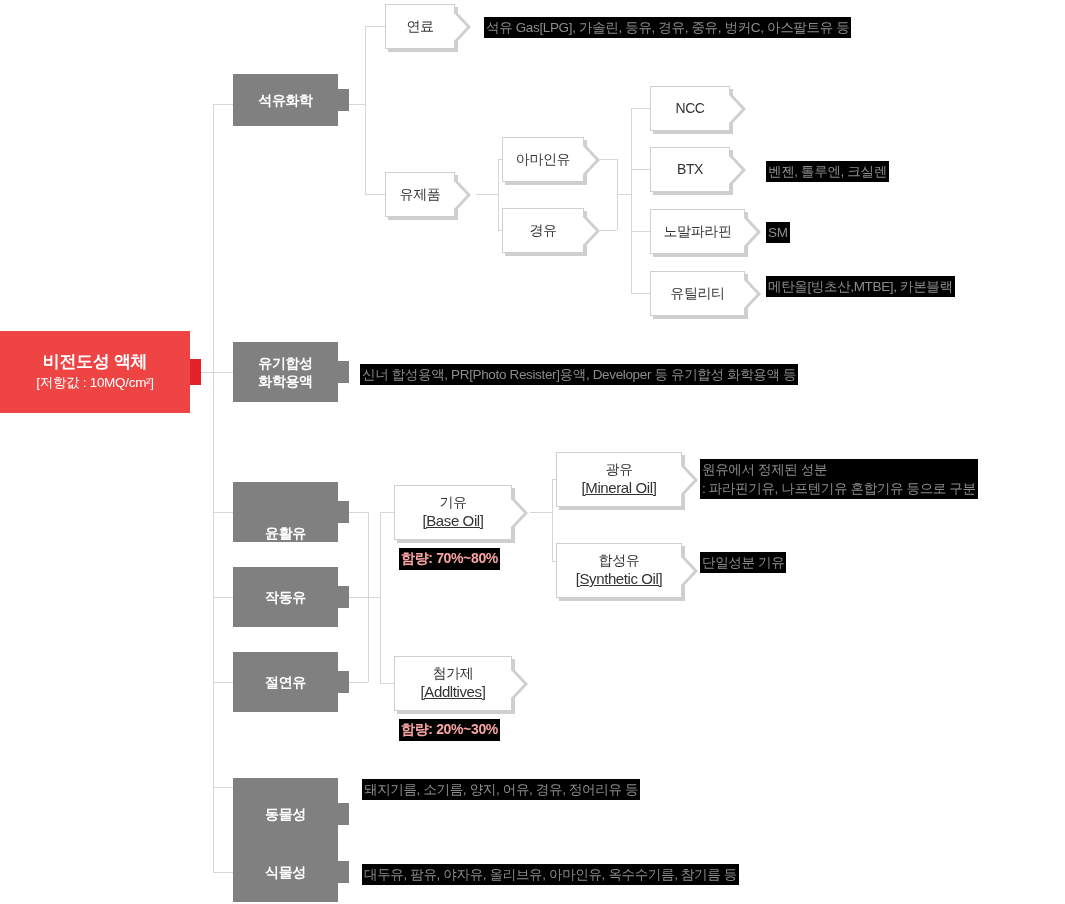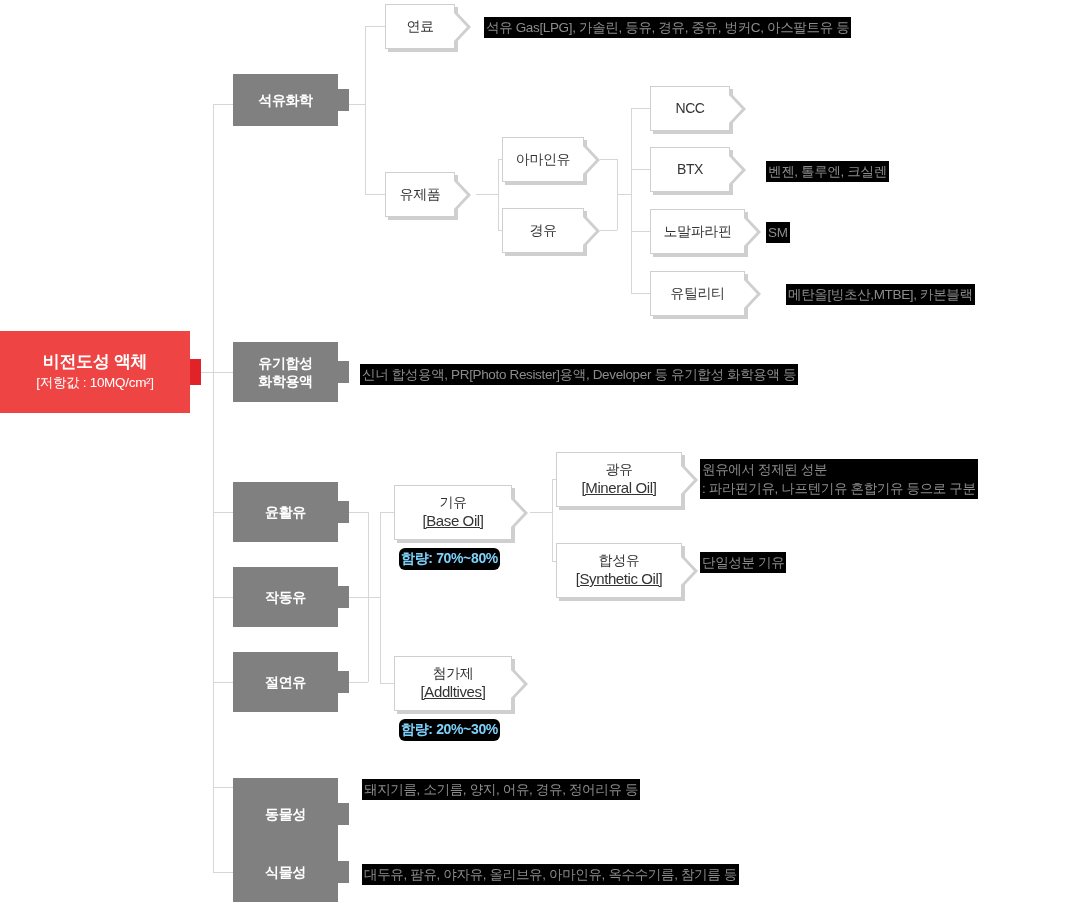--- a/index.html
+++ b/index.html
@@ -87,21 +87,21 @@
     position:absolute;
     background:#000000;
     color:#8c8c8c;
     font-size:13.5px;
     letter-spacing:-0.35px;
     line-height:1.42;
     padding:1px 2px;
     white-space:pre;
     box-decoration-break:clone;
   }
-  .desc.red{color:#7dd3fc;font-weight:bold;font-size:14px;border-radius:6px;}
+  .desc.red{color:#fca5a5;font-weight:bold;font-size:14px;}
 </style>
 </head>
 <body>
 
 <div id="stage">
 
   <div class="ln v" style="left:213px;top:104px;height:768px;"></div>
   <div class="ln h" style="left:190px;top:372px;width:44px;"></div>
 
   <div class="ln h" style="left:213px;top:104px;width:21px;"></div>
@@ -158,21 +158,21 @@
     <span>석유화학</span>
     <span class="nub"></span>
   </div>
 
   <div class="gbox" style="left:233px;top:342px;width:105px;height:60px;">
     <span>유기합성</span>
     <span>화학용액</span>
     <span class="nub"></span>
   </div>
 
-  <div class="gbox" style="left:233px;top:482px;width:105px;height:60px;">
+  <div class="gbox" style="left:233px;top:482px;width:105px;height:60px;justify-content:flex-end;">
     <span>윤활유</span>
     <span class="nub"></span>
   </div>
 
   <div class="gbox" style="left:233px;top:567px;width:105px;height:60px;">
     <span>작동유</span>
     <span class="nub"></span>
   </div>
 
   <div class="gbox" style="left:233px;top:652px;width:105px;height:60px;">
@@ -254,21 +254,21 @@
     <span class="pt"></span>
   </div>
 
   <div class="desc" style="left:484px;top:17px;">석유 Gas[LPG], 가솔린, 등유, 경유, 중유, 벙커C, 아스팔트유 등</div>
 
 
   <div class="desc" style="left:766px;top:161px;">벤젠, 톨루엔, 크실렌</div>
 
   <div class="desc" style="left:766px;top:222px;">SM</div>
 
-  <div class="desc" style="left:766px;top:284px;margin-left:20px;">메탄올[빙초산,MTBE], 카본블랙</div>
+  <div class="desc" style="left:766px;top:276px;">메탄올[빙초산,MTBE], 카본블랙</div>
 
   <div class="desc" style="left:360px;top:364px;">신너 합성용액, PR[Photo Resister]용액, Developer 등 유기합성 화학용액 등</div>
 
   <div class="desc" style="left:700px;top:459px;"><span>원유에서 정제된 성분</span><br><span>: 파라핀기유, 나프텐기유 혼합기유 등으로 구분</span></div>
 
   <div class="desc" style="left:700px;top:552px;">단일성분 기유</div>
 
   <div class="desc" style="left:362px;top:779px;">돼지기름, 소기름, 양지, 어유, 경유, 정어리유 등</div>
 
   <div class="desc" style="left:362px;top:864px;">대두유, 팜유, 야자유, 올리브유, 아마인유, 옥수수기름, 참기름 등</div>

